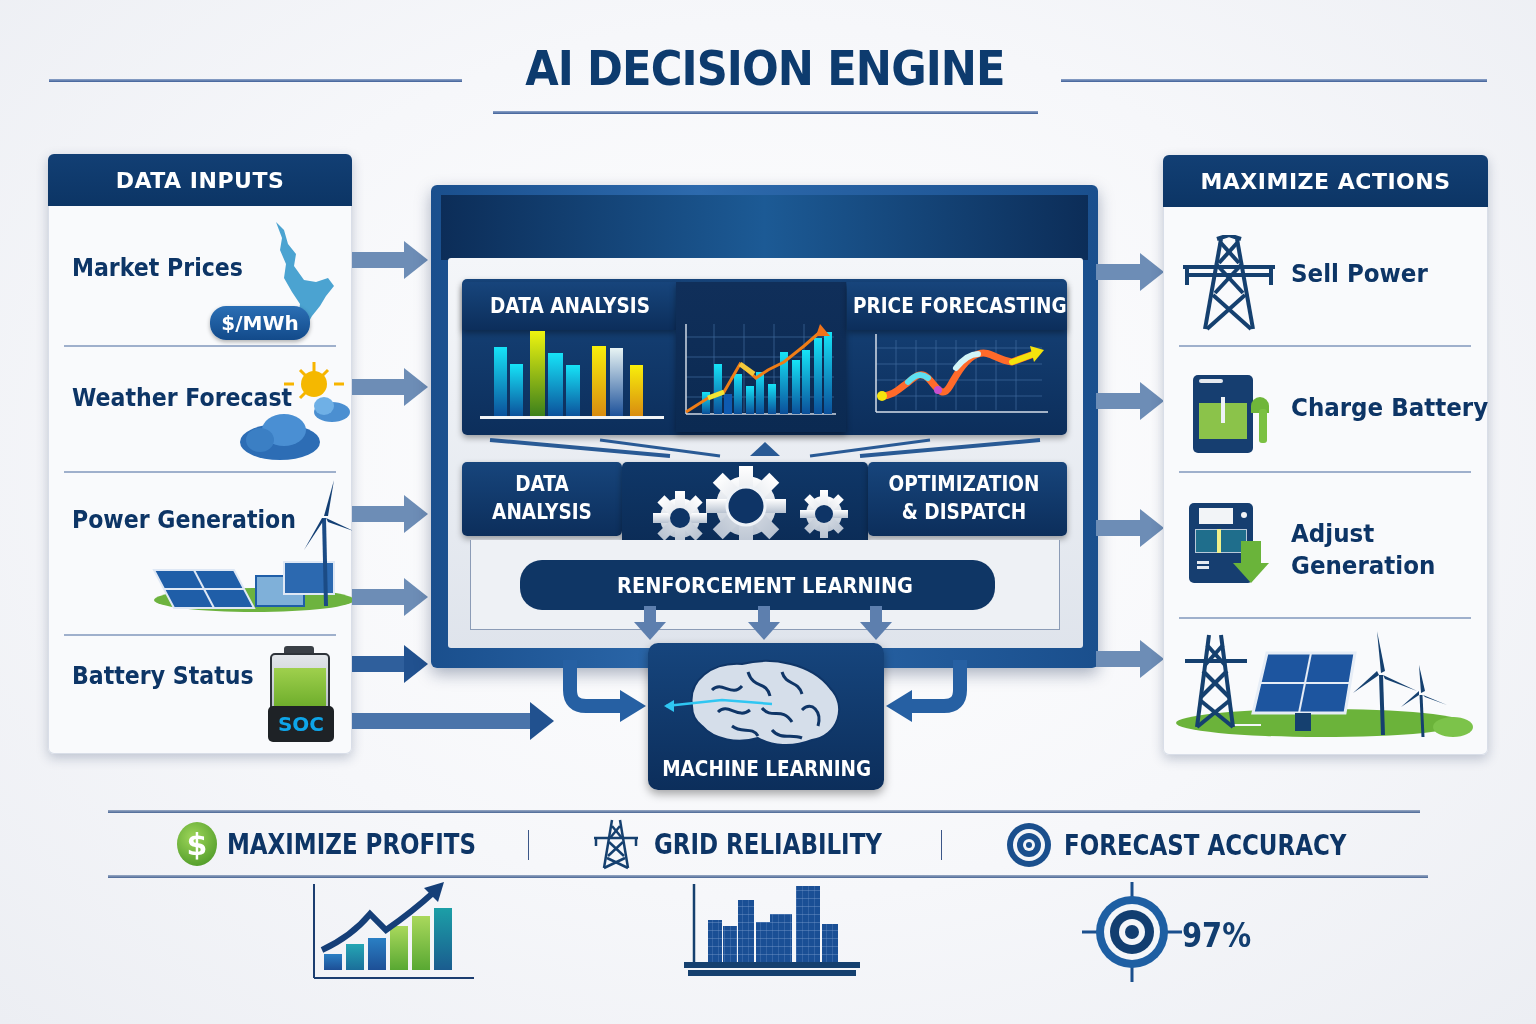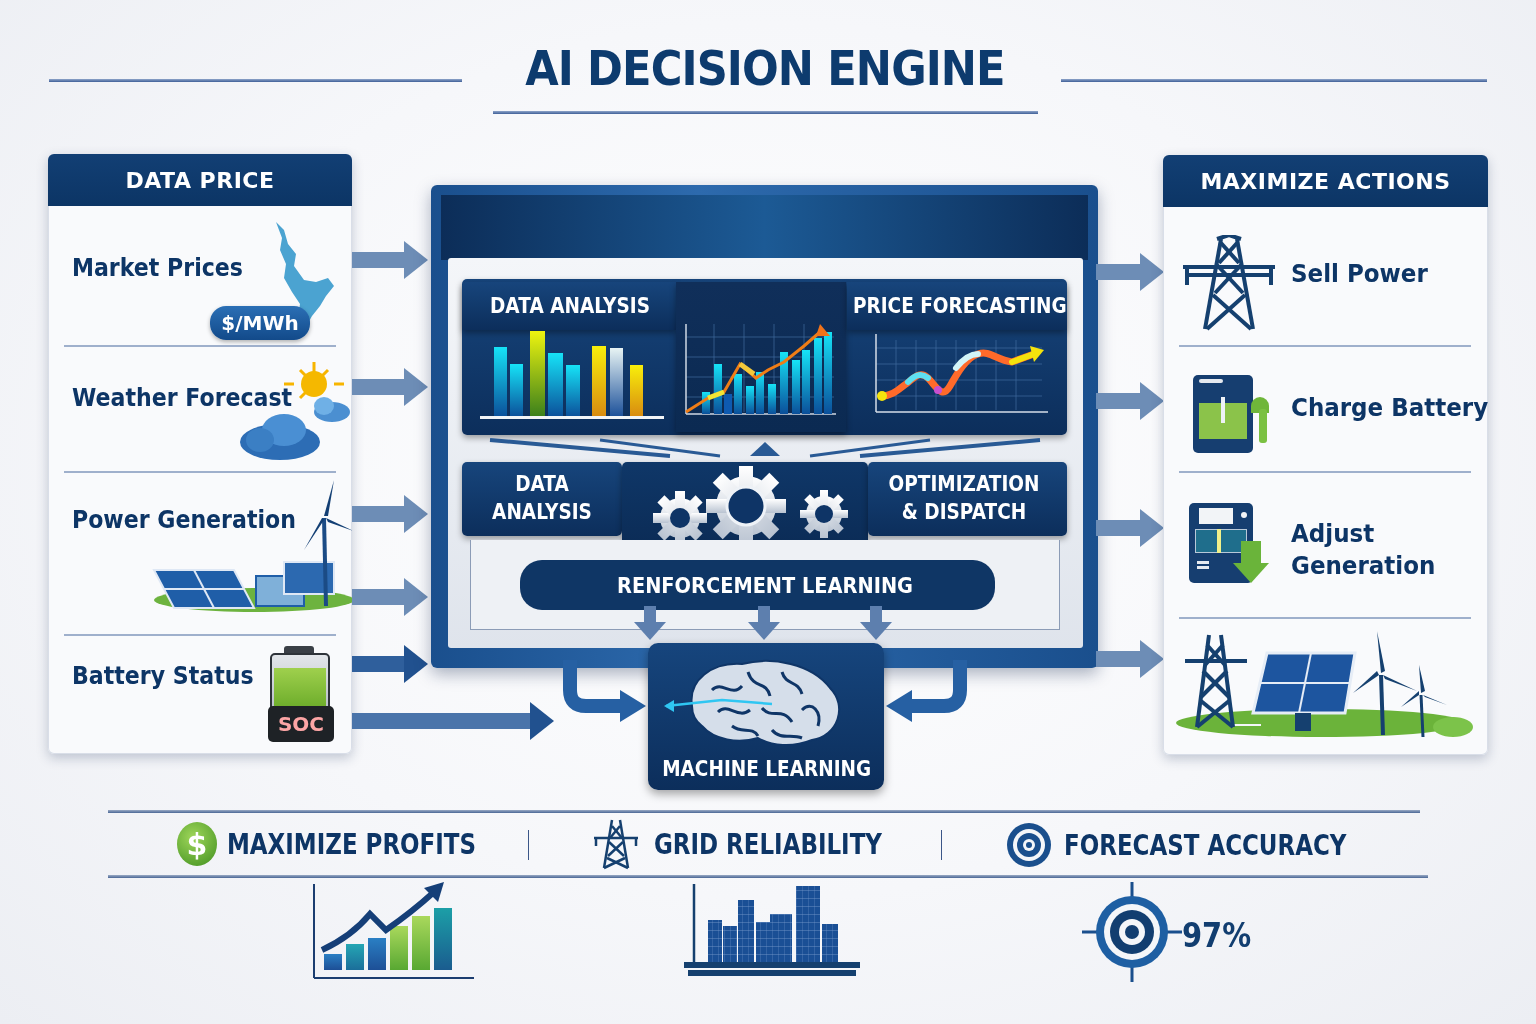--- a/index.html
+++ b/index.html
@@ -102,21 +102,21 @@
 </style>
 </head>
 <body>
 
 <div class="title-line" style="left:49px;top:79px;width:413px;"></div>
 <div class="title-line" style="left:1061px;top:79px;width:426px;"></div>
 <div class="title-line" style="left:493px;top:111px;width:545px;"></div>
 <div class="title">AI DECISION ENGINE</div>
 
 <div class="panel" style="left:48px;top:154px;width:304px;height:600px;">
-  <div class="panel-head">DATA PRICE</div>
+  <div class="panel-head">DATA INPUTS</div>
 
   <div class="row-label" style="left:24px;top:100px;">Market Prices</div>
   <svg class="abs" style="left:222px;top:66px;" width="80" height="112" viewBox="0 0 80 112">
     <path d="M6 2 L14 10 L18 24 L26 34 L24 46 L34 60 L46 62 L58 58 L64 66 L56 76 L50 86 L42 96 L34 110 L28 96 L30 84 L22 72 L14 58 L16 44 L10 30 L12 18 Z" fill="#4ba3d1"></path>
   </svg>
   <div class="abs" style="left:162px;top:152px;width:100px;height:34px;background:linear-gradient(#2b6fb5,#124a8a);border-radius:16px;box-shadow:0 2px 4px rgba(0,0,0,0.3);display:flex;align-items:center;justify-content:center;">
     <span style="color:#fff;font-weight:bold;font-size:20px;font-family:'DejaVu Sans',sans-serif;">$/MWh</span>
   </div>
   <div class="divider" style="left:16px;top:191px;width:272px;"></div>
 
@@ -153,21 +153,21 @@
     <polygon points="180,42 160,72 178,40" fill="#133f74"></polygon>
   </svg>
   <div class="divider" style="left:16px;top:480px;width:272px;"></div>
 
   <div class="row-label" style="left:24px;top:508px;">Battery Status</div>
   <div class="abs" style="left:220px;top:492px;width:66px;height:98px;">
     <div style="position:absolute;left:16px;top:0;width:30px;height:8px;background:#3a3f46;border-radius:3px 3px 0 0;"></div>
     <div style="position:absolute;left:2px;top:7px;width:60px;height:60px;background:linear-gradient(#e3e6ea,#b8bec6);border:2px solid #2e3339;border-radius:5px;"></div>
     <div style="position:absolute;left:6px;top:22px;width:52px;height:38px;background:linear-gradient(#9fd04d,#6fae2c);"></div>
     <div style="position:absolute;left:0;top:60px;width:66px;height:36px;background:#1e2226;border-radius:5px;display:flex;align-items:center;justify-content:center;">
-      <span style="color:#fca5a5;font-weight:bold;font-size:20px;font-family:'DejaVu Sans',sans-serif;">SOC</span>
+      <span style="color:#0ea5e9;font-weight:bold;font-size:20px;font-family:'DejaVu Sans',sans-serif;">SOC</span>
     </div>
   </div>
 </div>
 
 <div class="arrow" style="left:352px;top:241px;width:76px;">
     <div class="shaft" style="width:54px;"></div>
     <div class="head" style="left:52px;"></div>
   </div>
 <div class="arrow" style="left:352px;top:368px;width:76px;">
     <div class="shaft" style="width:54px;"></div>

